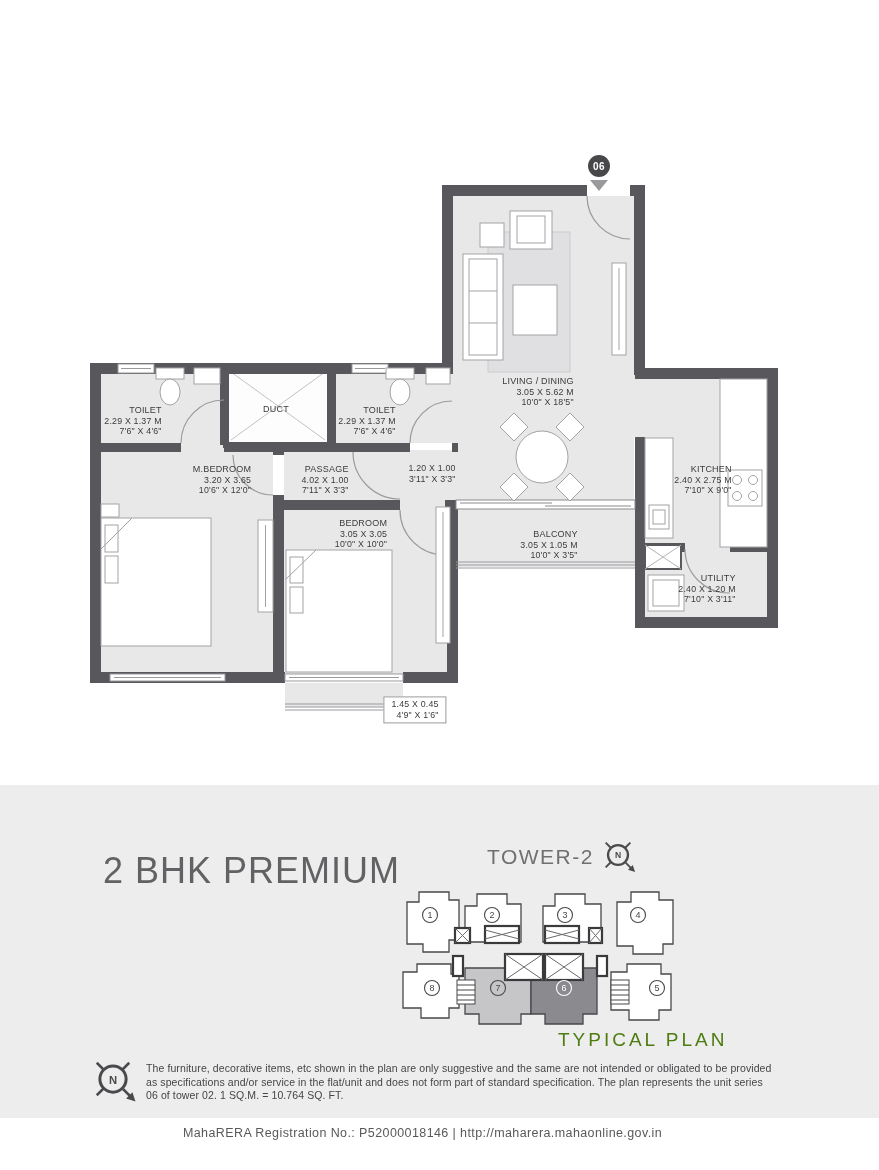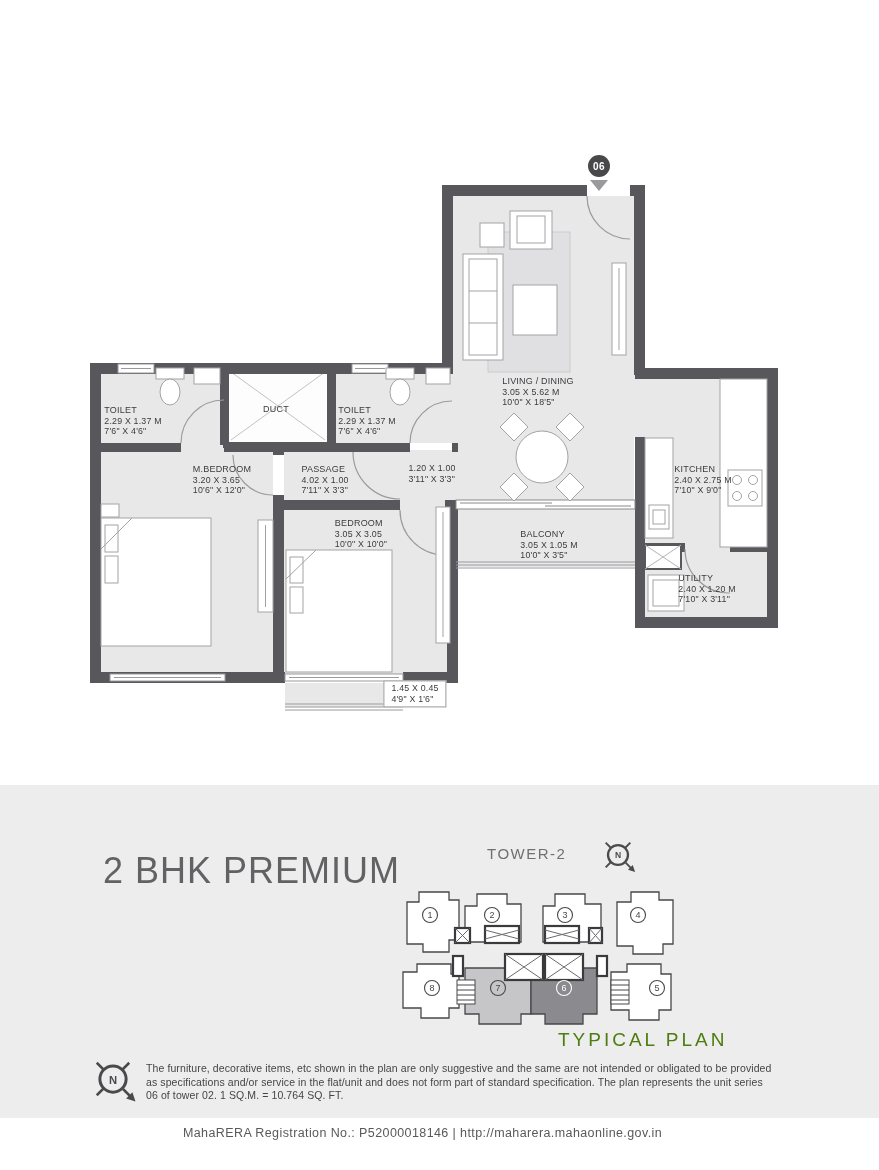--- a/index.html
+++ b/index.html
@@ -15,30 +15,30 @@
   #plan-svg{left:90px;top:155px;}
 
   .unit-marker{left:588px;top:155px;width:22px;height:22px;border-radius:50%;
     background:#48484b;color:#fff;font-size:10px;font-weight:bold;
     display:flex;align-items:center;justify-content:center;letter-spacing:.5px;}
   .unit-marker-tri{left:590px;top:180px;width:0;height:0;
     border-left:9px solid transparent;border-right:9px solid transparent;
     border-top:11px solid #9a9a9d;}
 
   .room-label{position:absolute;transform:translate(-50%,-50%);
-    text-align:left;color:#3b3b3d;font-size:8.8px;line-height:10.6px;
+    text-align:right;color:#3b3b3d;font-size:8.8px;line-height:10.6px;
     letter-spacing:.2px;white-space:nowrap;}
   .room-label .rn{font-size:9px;}
-  .room-label.boxed{background:#fff;border:1px solid #9a9a9d;padding:2px 7px;}
+  .room-label.boxed{background:#fff;border:1px solid #9a9a9d;padding:2px 7px;margin-top:16px;}
 
   
   #info-band{left:0;top:785px;width:879px;height:333px;background:#ededee;}
   .unit-type{left:103px;top:850px;font-size:36px;font-weight:500;
     color:#626264;letter-spacing:1px;}
-  .tower-label{left:487px;top:845px;font-size:15px;color:#707072;
+  .tower-label{left:487px;top:845px;font-size:21px;color:#707072;
     letter-spacing:1.5px;font-weight:400;}
   .typical-plan-label{left:558px;top:1029px;font-size:19px;color:#4d7c0f;
     letter-spacing:3px;font-weight:400;}
   .disclaimer{left:146px;top:1062px;width:620px;color:#454547;
     font-size:10.5px;line-height:13.5px;letter-spacing:.1px;}
   .disclaimer div{white-space:nowrap;}
 
   
   .footer-reg{left:0;top:1126px;width:845px;text-align:center;
     font-size:12.5px;color:#59595b;letter-spacing:.4px;}

